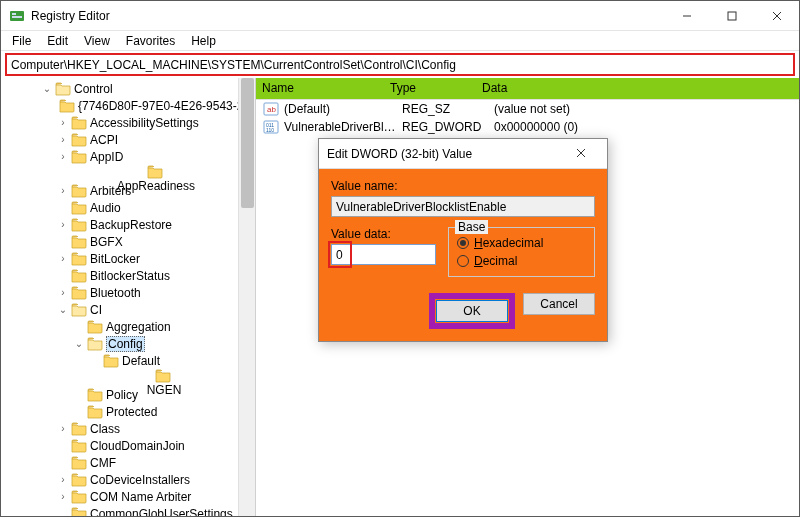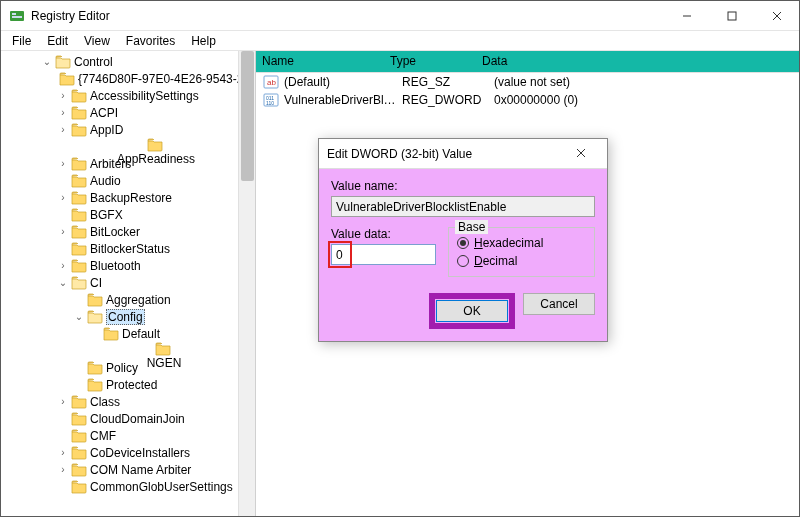--- a/index.html
+++ b/index.html
@@ -19,34 +19,34 @@
   .treepane { width: 255px; border-right: 1px solid #d0d0d0; overflow: hidden; background: #fff; position: relative; }
   .treepane-inner { padding: 2px 0 2px 40px; }
   .tree-row { display: flex; align-items: center; height: 17px; font-size: 12px; white-space: nowrap; }
   .tree-row .exp { width: 12px; text-align: center; color: #666; font-size: 10px; line-height: 10px; margin-right: 2px; user-select:none;}
   .tree-row .fld { width: 16px; height: 14px; margin-right: 3px; display:inline-flex; align-items:center; justify-content:center;}
   .tree-row.sel .lbl { background: #cde8ff; border: 1px dotted #666; padding: 0 1px; }
   .treebd { position:absolute; top:0; right:0; width:17px; height:100%; background:#f0f0f0; border-left:1px solid #e0e0e0;}
   .treebd-thumb { position:absolute; top:0; left:2px; width:13px; height:130px; background:#c0c0c0; border-radius:2px;}
   
   .listpane { flex: 1; display: flex; flex-direction: column; background: #fff; }
-  .listhdr { height: 22px; display: flex; border-bottom: 1px solid #e0e0e0; background: #14b8a6; }
+  .listhdr { height: 22px; display: flex; border-bottom: 1px solid #e0e0e0; background: #84cc16; }
   .listhdr div { padding: 3px 6px; font-size: 12px; border-right: 0px solid #e0e0e0; }
   .col-name { width: 128px; } .col-type { width: 92px; } .col-data { flex:1; }
   .listrow { height: 18px; display: flex; align-items: center; }
   .listrow .ic { width:18px; height:16px; margin: 0 4px 0 6px; display:inline-flex; align-items:center; justify-content:center;}
   .listrow .c-name { width: 118px; overflow:hidden; text-overflow:ellipsis; white-space:nowrap;}
   .listrow .c-type { width: 92px; }
   .listrow .c-data { flex:1; }
   
   .dialog { position: absolute; left: 317px; top: 137px; width: 290px; background: #fff; border: 1px solid #888; box-shadow: 2px 2px 12px rgba(0,0,0,.25); }
   .dlg-title { height: 30px; display:flex; align-items:center; padding:0 8px; background:#fff; border-bottom:1px solid #ddd;}
   .dlg-title .t { flex:1; font-size:12px; }
   .dlg-close { width:36px; text-align:center; color:#444; font-size:13px;}
-  .dlg-body { background:#f0abfc; padding:10px 12px 12px 12px; }
+  .dlg-body { background:#f97316; padding:10px 12px 12px 12px; }
   .dlg-body .lbl { font-size:12px; margin-bottom:3px; display:block;}
   .dlg-body input.ro { width:100%; height:21px; border:1px solid #a0a0a0; background:#f0f0f0; padding:2px 4px; font-size:12px; margin-bottom:10px;}
   .row2 { display:flex; gap:12px; }
   .row2 .left { width: 105px; }
   .valuedata-wrap { position:relative; }
   .valuedata { width:100%; height:21px; border:1px solid #7a9fcf; padding:2px 4px; font-size:12px; }
   .vd-highlight { position:absolute; top:-3px; left:-3px; width:24px; height:27px; border:2px solid #e02020; pointer-events:none;}
   .basegrp { border:1px solid #c8c8c8; padding:4px 8px 8px 8px; position:relative; flex:1;}
   .basegrp .legend { position:absolute; top:-8px; left:6px; background:#f0f0f0; padding:0 3px; font-size:12px;}
   .radio { display:flex; align-items:center; gap:5px; font-size:12px; margin-top:4px;}
@@ -92,20 +92,23 @@
   </div>
 
   <div class="menubar">
     <span class="menuitem">File</span>
     <span class="menuitem">Edit</span>
     <span class="menuitem">View</span>
     <span class="menuitem">Favorites</span>
     <span class="menuitem">Help</span>
   </div>
 
+  <div class="addressbar">
+    <span>Computer\HKEY_LOCAL_MACHINE\SYSTEM\CurrentControlSet\Control\CI\Config</span>
+  </div>
 
   <div class="main">
     <div class="treepane">
       <div class="treepane-inner" id="tree">
           <div class="tree-row" style="padding-left: 0px;">
             <span class="exp">⌄</span>
             <span class="fld">
               <svg width="16" height="14" viewBox="0 0 16 14">
                 <path d="M1 3h5l1 1h8v8a1 1 0 0 1-1 1H1z" fill="#ffe9a6" stroke="#c9a227" stroke-width="0.7"></path>
                 <path d="M1 3V2a1 1 0 0 1 1-1h4l1 1" fill="#e8c15a" stroke="#c9a227" stroke-width="0.7"></path>

